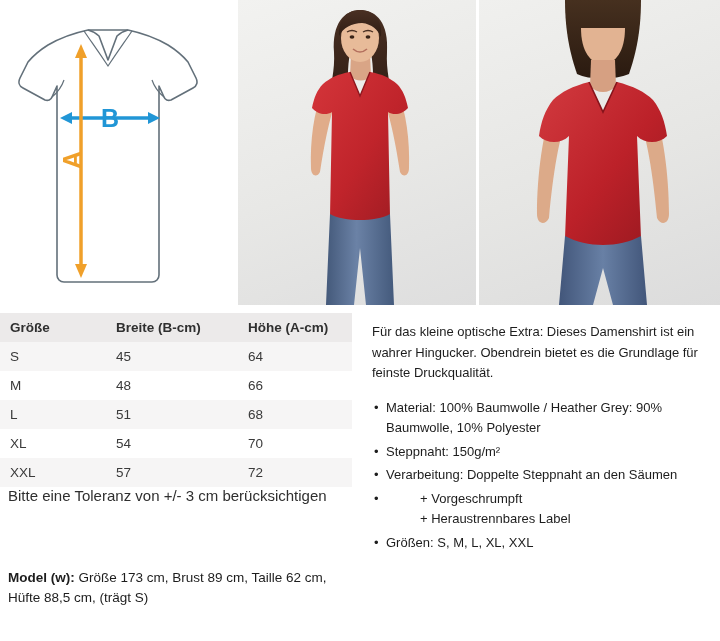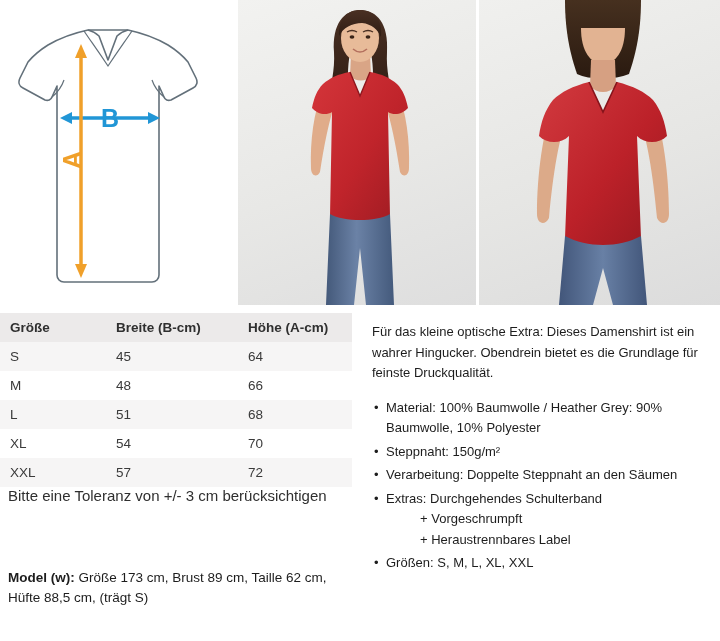--- a/index.html
+++ b/index.html
@@ -232,21 +232,20 @@
     <span>Hüfte 88,5 cm, (trägt S)</span>
   </div>
 
   <div class="desc">
     <p class="intro">Für das kleine optische Extra: Dieses Damenshirt ist ein wahrer Hingucker. Obendrein bietet es die Grundlage für feinste Druckqualität.</p>
     <ul class="bullets">
       <li><span>Material: 100% Baumwolle / Heather Grey: 90% Baumwolle, 10% Polyester</span></li>
       <li><span>Steppnaht: 150g/m²</span></li>
       <li><span>Verarbeitung: Doppelte Steppnaht an den Säumen</span></li>
       <li>
-        <span>Extras: Durchgehendes Schulterband</span>
         <span class="sub">+ Vorgeschrumpft</span>
         <span class="sub">+ Heraustrennbares Label</span>
       </li>
       <li><span>Größen:  S, M, L, XL, XXL</span></li>
     </ul>
   </div>
 
 </div>
 
 </body></html>

